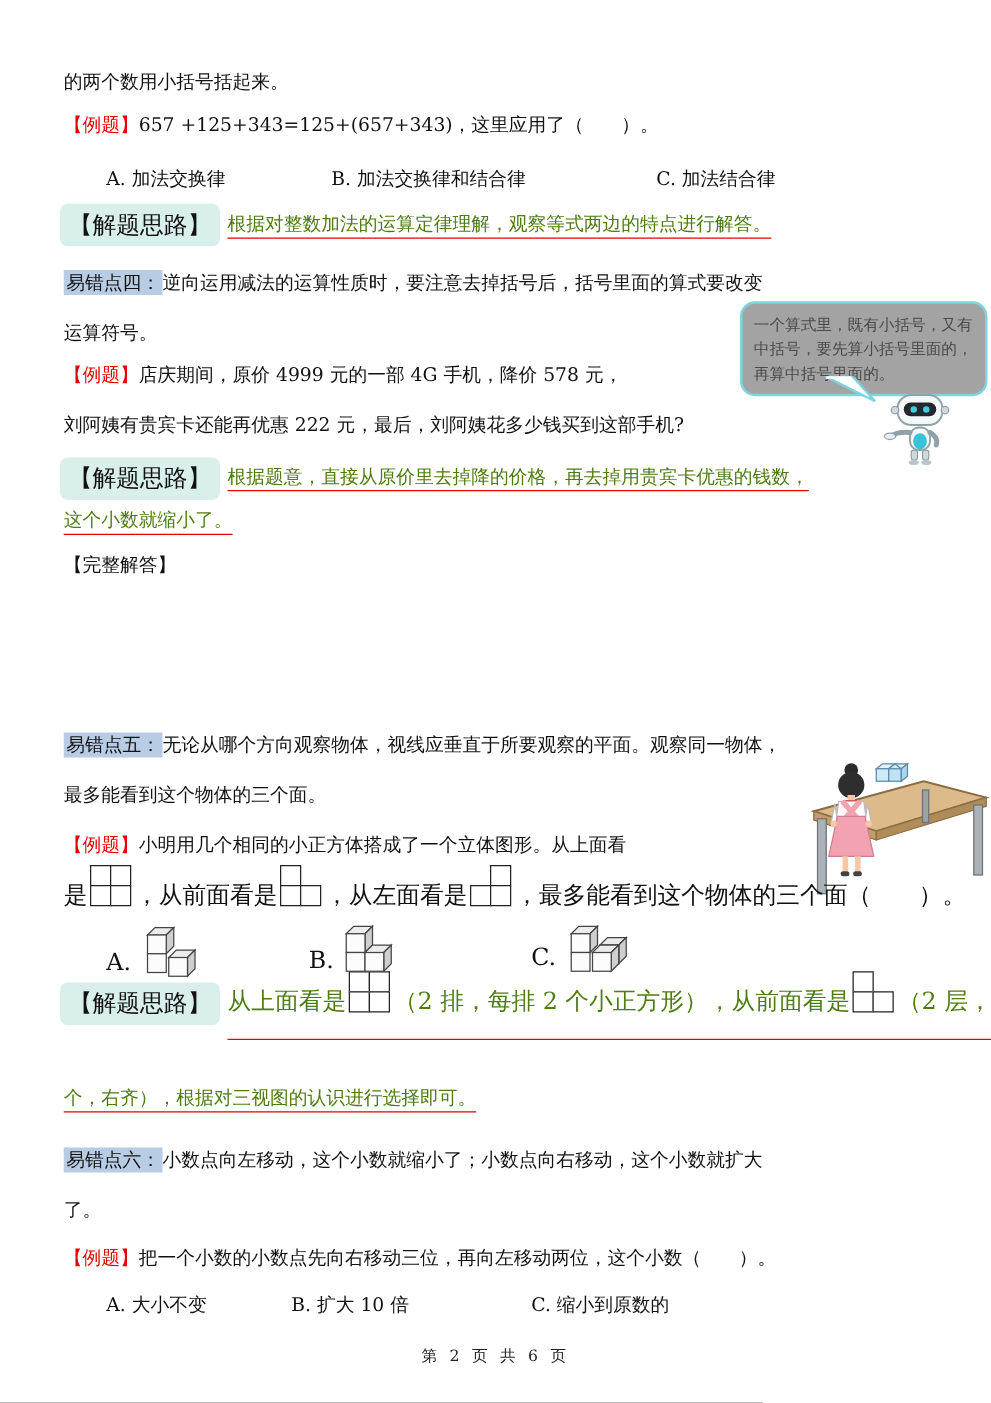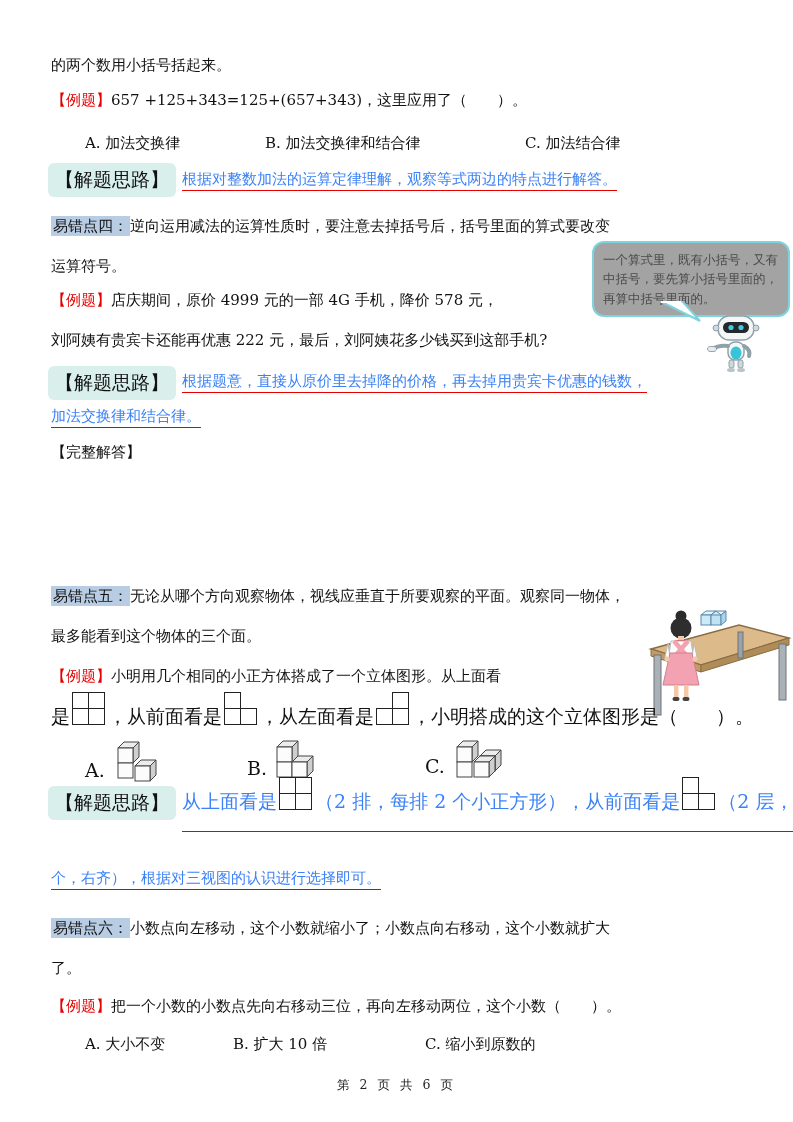--- a/index.html
+++ b/index.html
@@ -1,20 +1,20 @@
 <!DOCTYPE html>
 <html><head>
 <meta charset="utf-8">
 <style>
   html,body{margin:0;padding:0;background:#888;}
   .page{position:relative;width:793px;height:1122px;margin:0 auto;background:#ffffff;
         font-family:"DejaVu Serif","Liberation Serif",serif;color:#111;overflow:hidden;}
   .abs{position:absolute;white-space:nowrap;font-size:15px;line-height:1.35;}
   .red{color:#e60000;}
-  .ru{color:#3b82f6;border-bottom:1.6px solid #e60000;padding-bottom:2px;}
+  .ru{color:#4d7c0f;border-bottom:1.6px solid #e60000;padding-bottom:2px;}
   .exlabel{color:#e60000;}
   .hl{background:#b8cce4;padding:1px 2px;}
   .tealbox{position:absolute;background:#d8efeb;border-radius:6px;width:128px;height:34px;
            display:flex;align-items:center;justify-content:center;font-size:19px;text-align:right;}
   .row{position:absolute;display:inline-flex;align-items:flex-end;white-space:nowrap;font-size:19px;}
   .row.ru{border-bottom:1.6px solid #e60000;padding-bottom:17px;}
   .row span{line-height:1.3;}
   
   .vg{position:relative;display:inline-block;width:34px;height:34px;margin:0 2px 3px 2px;}
   .vg .c{position:absolute;width:17px;height:17px;border:1px solid #222;box-sizing:border-box;background:#fff;}
@@ -84,21 +84,21 @@
   </div>
   <div class="abs" style="left:51px;top:330px;">刘阿姨有贵宾卡还能再优惠 222 元，最后，刘阿姨花多少钱买到这部手机?</div>
 
   <div class="tealbox" style="left:48px;top:366px;">
     <span>【解题思路】</span>
   </div>
   <div class="abs" style="left:182px;top:371px;">
     <span class="ru">根据题意，直接从原价里去掉降的价格，再去掉用贵宾卡优惠的钱数，</span>
   </div>
   <div class="abs" style="left:51px;top:406px;">
-    <span class="ru">加法交换律和结合律。</span>
+    <span class="ru">这个小数就缩小了。</span>
   </div>
 
   <div class="abs" style="left:51px;top:442px;">【完整解答】</div>
 
   <div class="abs" style="left:51px;top:586px;">
     <span class="hl">易错点五：</span><span>无论从哪个方向观察物体，视线应垂直于所要观察的平面。观察同一物体，</span>
   </div>
   <div class="abs" style="left:51px;top:626px;">最多能看到这个物体的三个面。</div>
 
   <svg style="position:absolute;left:641px;top:605px;" width="152" height="126" viewBox="0 0 152 126">
@@ -152,21 +152,21 @@
       <span class="c" style="left:0;top:0;"></span>
       <span class="c" style="left:0;top:16px;"></span>
         <span class="c" style="left:16px;top:16px;"></span>
     </span>
     <span>，从左面看是</span>
     <span class="vg">
       <span class="c" style="left:16px;top:0;"></span>
       <span class="c" style="left:0;top:16px;"></span>
         <span class="c" style="left:16px;top:16px;"></span>
     </span>
-    <span>，小明搭成的这个立体图形是（　　）。</span>
+    <span>，最多能看到这个物体的三个面（　　）。</span>
   </div>
 
   <div class="optcube" style="left:85px;top:740px;">
     <span class="lbl">A.</span>
     <svg class="cubesvg" width="46" height="44" viewBox="0 0 46 44">
       <g stroke="#444" stroke-width="1" fill="#fcfcfc">
         <polygon points="7,8 13,2 28,2 22,8" fill="#ececec"></polygon>
         <polygon points="22,8 28,2 28,17 22,23" fill="#cfcfcf"></polygon>
         <rect x="7" y="8" width="15" height="15"></rect>
         <rect x="7" y="23" width="15" height="15"></rect>

